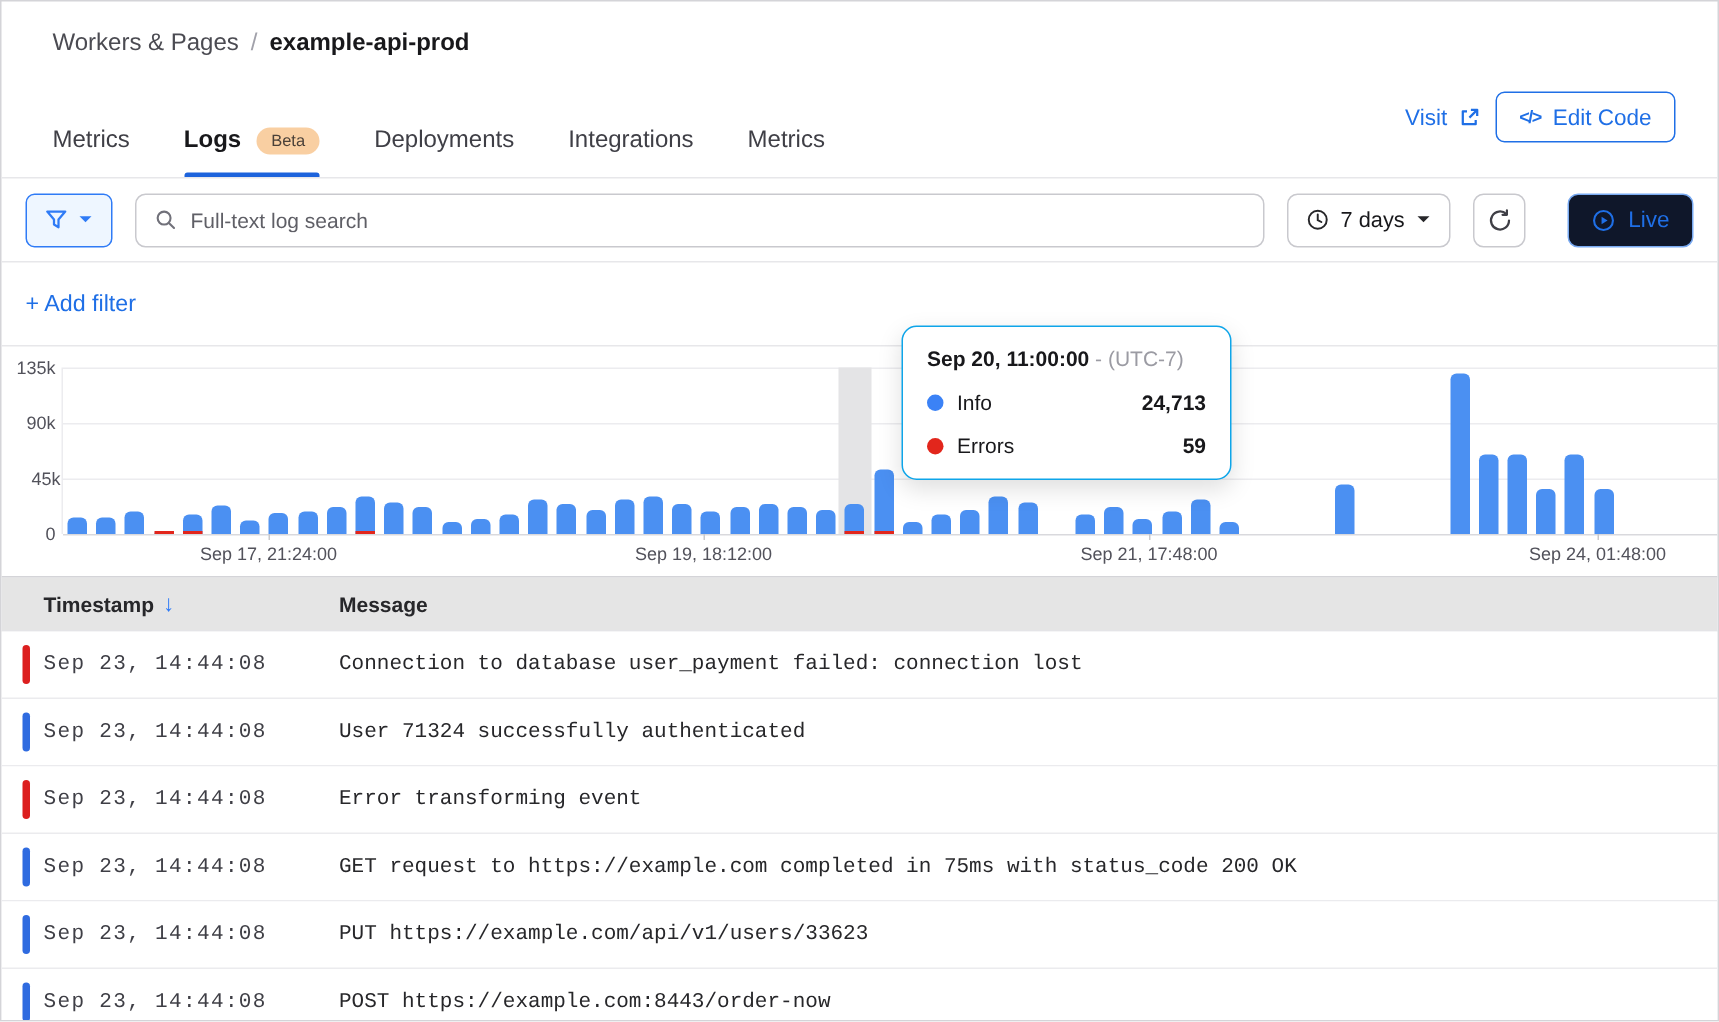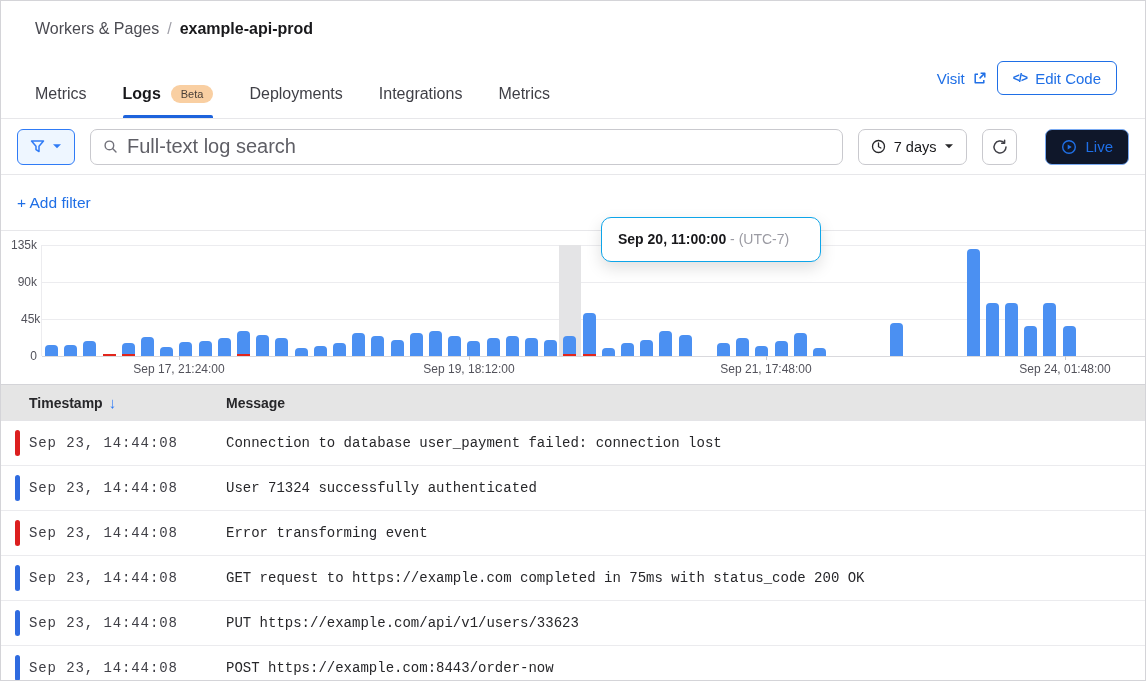--- a/index.html
+++ b/index.html
@@ -26,21 +26,21 @@
                       background:#fff; border-radius:6px; height:34px; padding:0 15px; font-size:15px; cursor:pointer; }
   .code-glyph { font-size:12px; font-weight:700; letter-spacing:-1px; }
 
   
   .toolbar { display:flex; align-items:center; height:56px; padding:0 16px; gap:15px;
              border-bottom:1px solid #e7e7ea; }
   .filter-btn { display:flex; align-items:center; justify-content:center; gap:7px; width:58px; height:36px;
                 background:#eef6ff; border:1px solid #2f7bf6; border-radius:6px; cursor:pointer; }
   .search-box { flex:1; display:flex; align-items:center; gap:9px; height:36px; border:1px solid #c9c9ce;
                 border-radius:7px; padding:0 12px; background:#fff; }
-  .search-box input { border:none; outline:none; flex:1; font-size:20px; color:#27272a;
+  .search-box input { border:none; outline:none; flex:1; font-size:14px; color:#27272a;
                       font-family:"Liberation Sans", sans-serif; }
   .search-box input::placeholder { color:#5f5f66; }
   .pill-btn { display:flex; align-items:center; gap:8px; height:36px; border:1px solid #c9c9ce;
               border-radius:7px; background:#fff; padding:0 12px; font-size:14.5px; color:#18181b; cursor:pointer; }
   .refresh-btn { width:35px; justify-content:center; padding:0; }
   .live-btn { display:flex; align-items:center; gap:8px; height:36px; border:1px solid #79aaf2;
               border-radius:7px; background:#0f172a; padding:0 15px; margin-left:13px;
               color:#1f6fe6; font-size:15px; cursor:pointer; }
 
   
@@ -272,20 +272,32 @@
         <div class="xtick" style="left: 1023px;"></div>
         <div class="xlabel" style="left: 1023px;">Sep 24, 01:48:00</div>
       </div>
   </div>
 
   <div class="tooltip">
     <div class="tooltip-title">
       <span>Sep 20, 11:00:00</span>
       <span class="tz"> <span>- (UTC-7)</span></span>
     </div>
+    <div id="tooltip-rows">
+        <div class="tooltip-row">
+          <span class="dot" style="background: rgb(59, 130, 246);"></span>
+          <span>Info</span>
+          <span class="val">24,713</span>
+        </div>
+        <div class="tooltip-row">
+          <span class="dot" style="background: rgb(226, 38, 28);"></span>
+          <span>Errors</span>
+          <span class="val">59</span>
+        </div>
+      </div>
   </div>
 
   <div>
     <div class="logtable-header">
       <div class="col-ts">
         <span>Timestamp</span>
         <span class="sort-arrow">↓</span>
       </div>
       <div>Message</div>
     </div>

